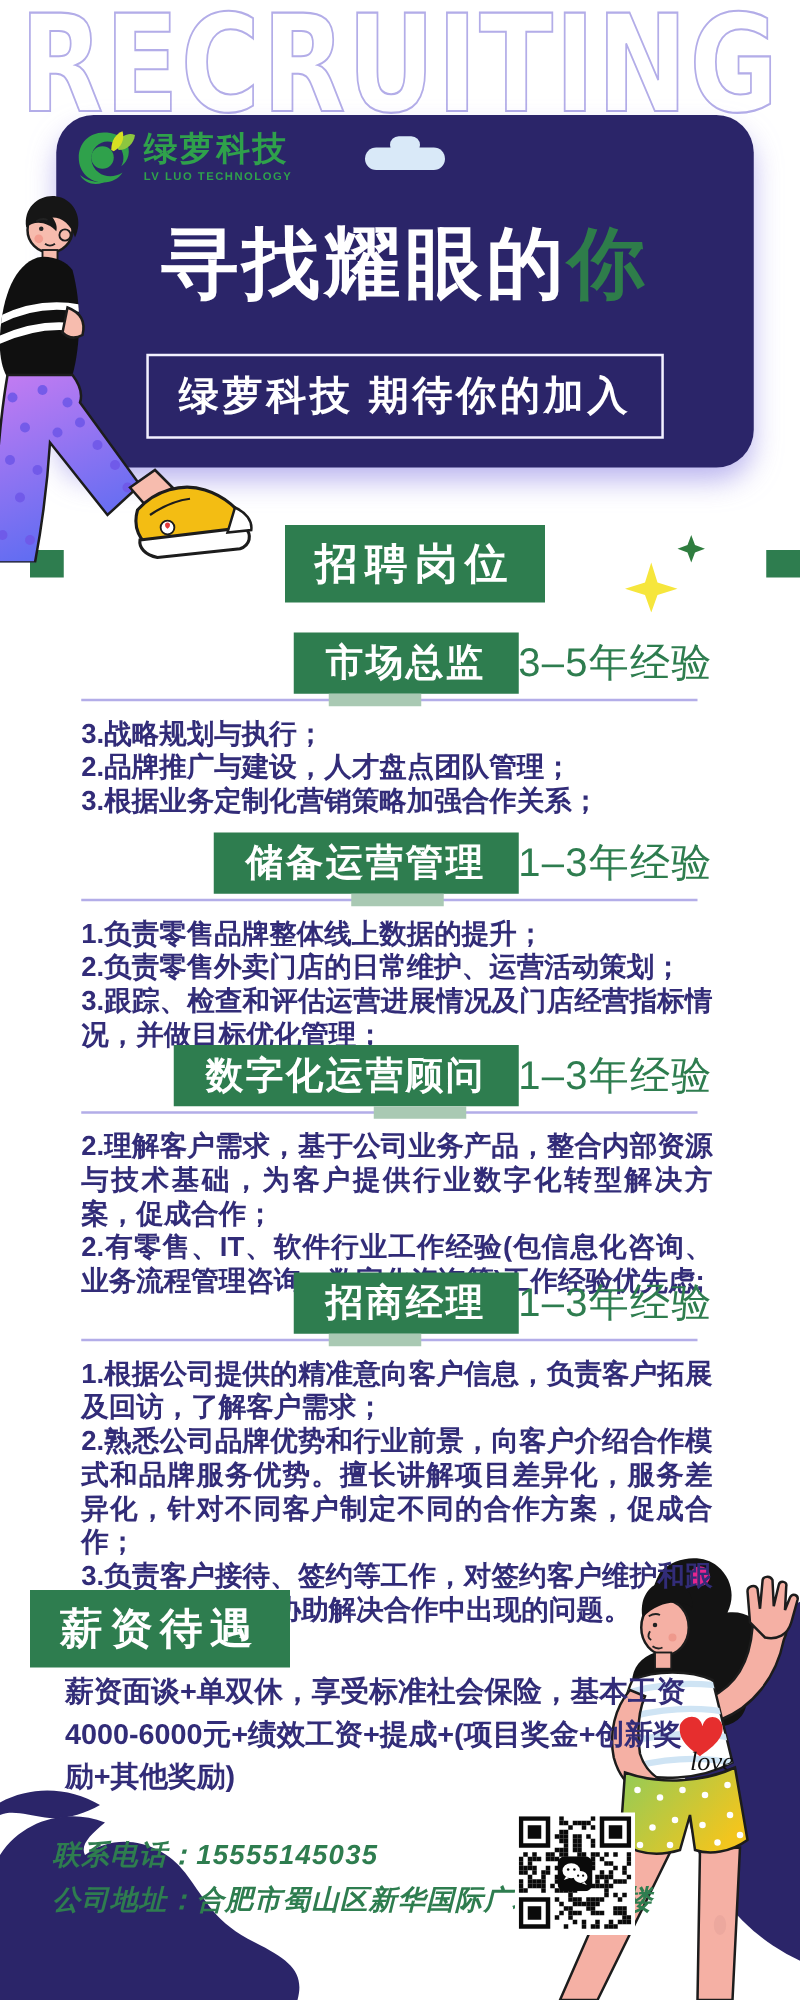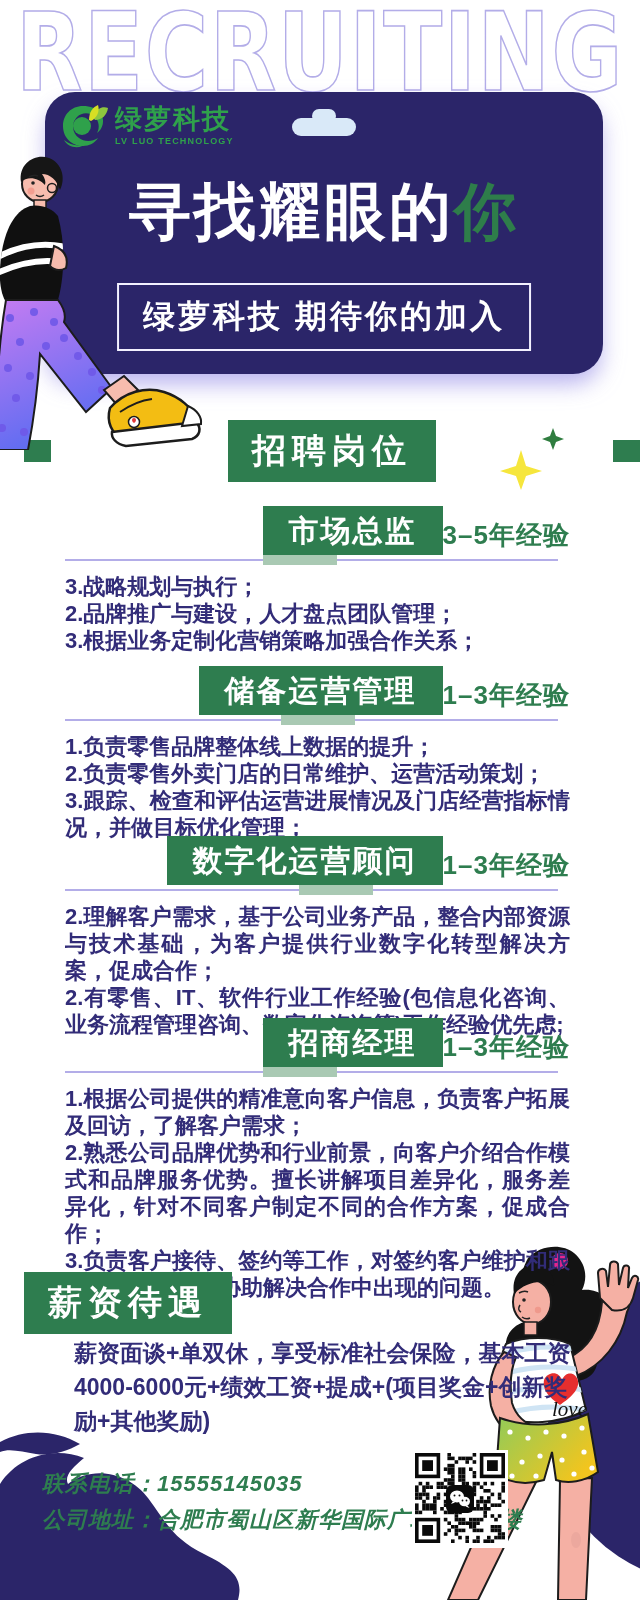--- a/index.html
+++ b/index.html
@@ -45,30 +45,30 @@
   .badge-box{background:var(--green);color:#fff;font-size:34px;font-weight:800;letter-spacing:6px;padding:8px 24px;white-space:nowrap;}
   .jobs-badge{top:420px;}
   .salary-badge{top:1272px;}
   .sparkles{position:absolute;left:496px;top:418px;z-index:2;}
 
   
   .job{position:absolute;left:65px;width:505px;z-index:3;}
   .job1{top:506px;} .job2{top:666px;} .job3{top:836px;} .job4{top:1018px;}
   .job-head{display:flex;justify-content:flex-end;align-items:flex-end;}
   .job-title{background:var(--green);color:#fff;font-size:30px;font-weight:800;letter-spacing:2px;padding:8px 26px;line-height:1.1;}
-  .job-exp{color:var(--green);font-size:26px;font-weight:700;letter-spacing:1px;padding-bottom:2px;white-space:nowrap;}
+  .job-exp{color:var(--green);font-size:32px;font-weight:400;letter-spacing:1px;padding-bottom:2px;white-space:nowrap;}
   .job-rule{position:relative;height:12px;}
   .job-rule:before{content:"";position:absolute;left:0;right:12px;top:4px;height:2px;background:var(--lavender);}
   .job-accent{position:absolute;top:0;width:74px;height:10px;background:var(--accent-tab);}
   .job1 .job-accent{left:198px;} .job2 .job-accent{left:216px;} .job3 .job-accent{left:234px;} .job4 .job-accent{left:198px;}
   .job-duties{margin-top:6px;}
   .job-duties p{margin:0;font-size:22px;font-weight:700;line-height:27px;color:var(--indigo);text-align:justify;}
 
   
-  .salary-text{position:absolute;left:74px;top:1336px;width:502px;z-index:3;
+  .salary-text{position:absolute;left:52px;top:1336px;width:502px;z-index:3;
     font-size:23px;font-weight:700;line-height:34px;color:var(--indigo);}
 
   
   .contact{position:absolute;left:42px;top:1466px;z-index:5;font-style:italic;}
   .contact-line{font-size:22px;font-weight:800;color:var(--green);letter-spacing:1px;line-height:36px;white-space:nowrap;}
 
   
   .qr{position:absolute;left:412px;top:1450px;width:96px;height:98px;background:#fff;padding:3px;z-index:6;}
   .qr-logo{position:absolute;left:50%;top:50%;transform:translate(-50%,-50%);}
 

